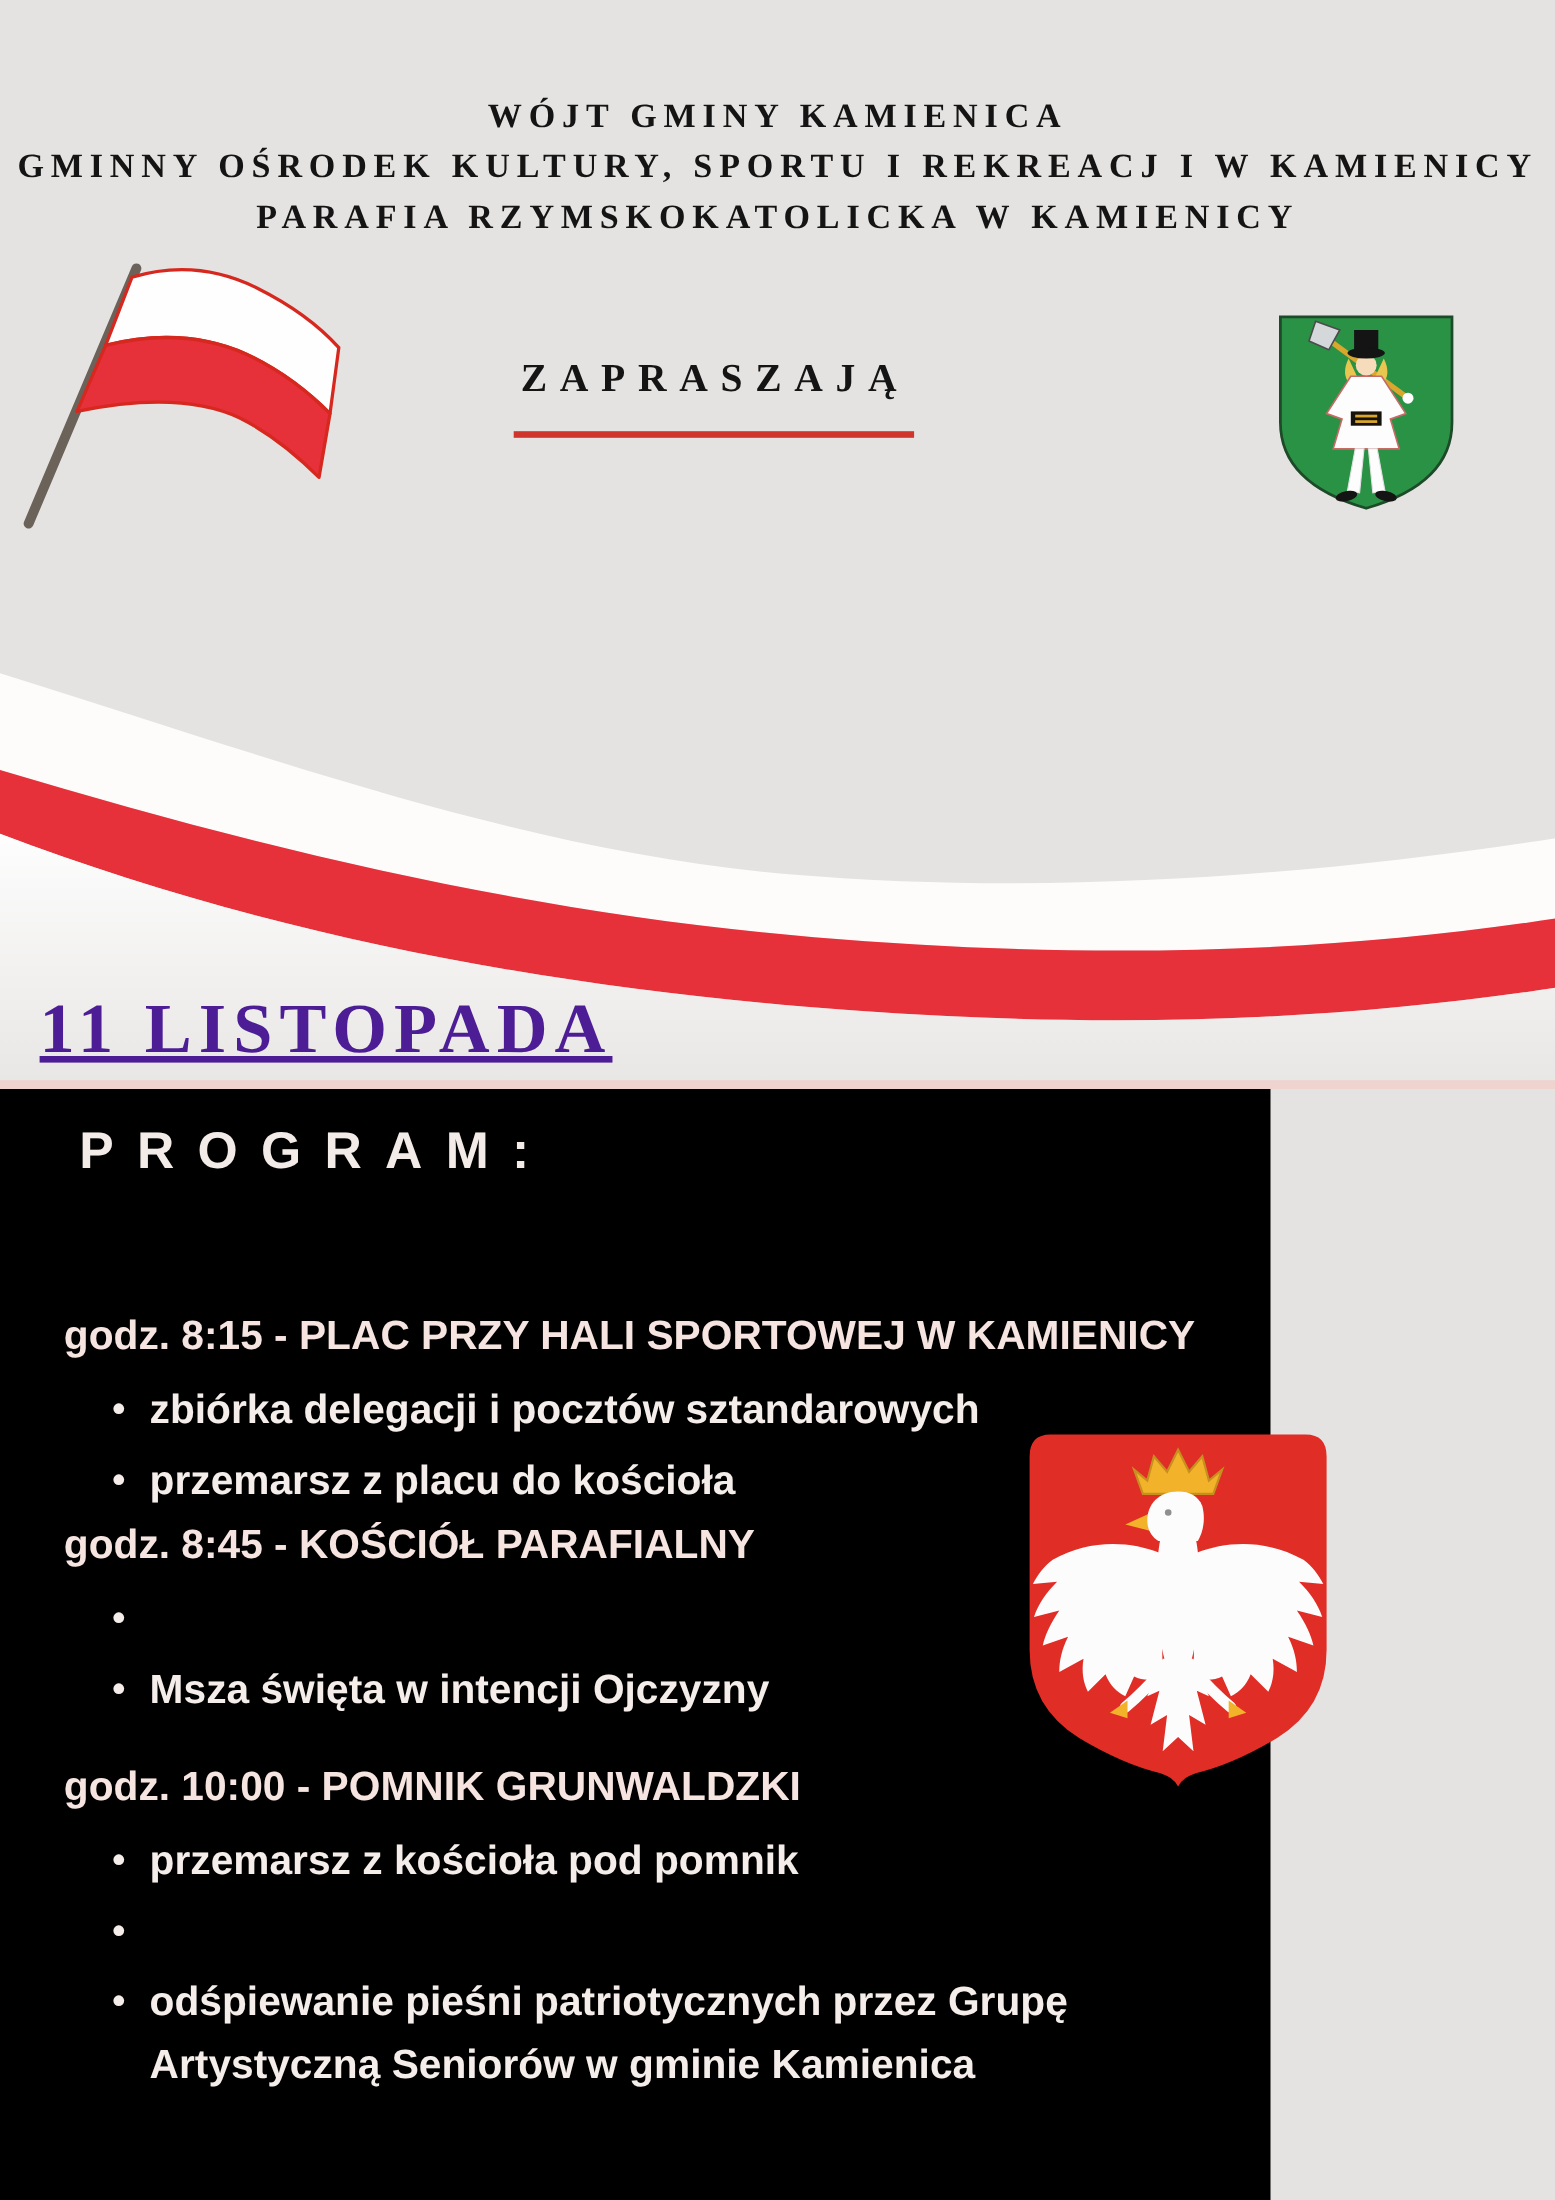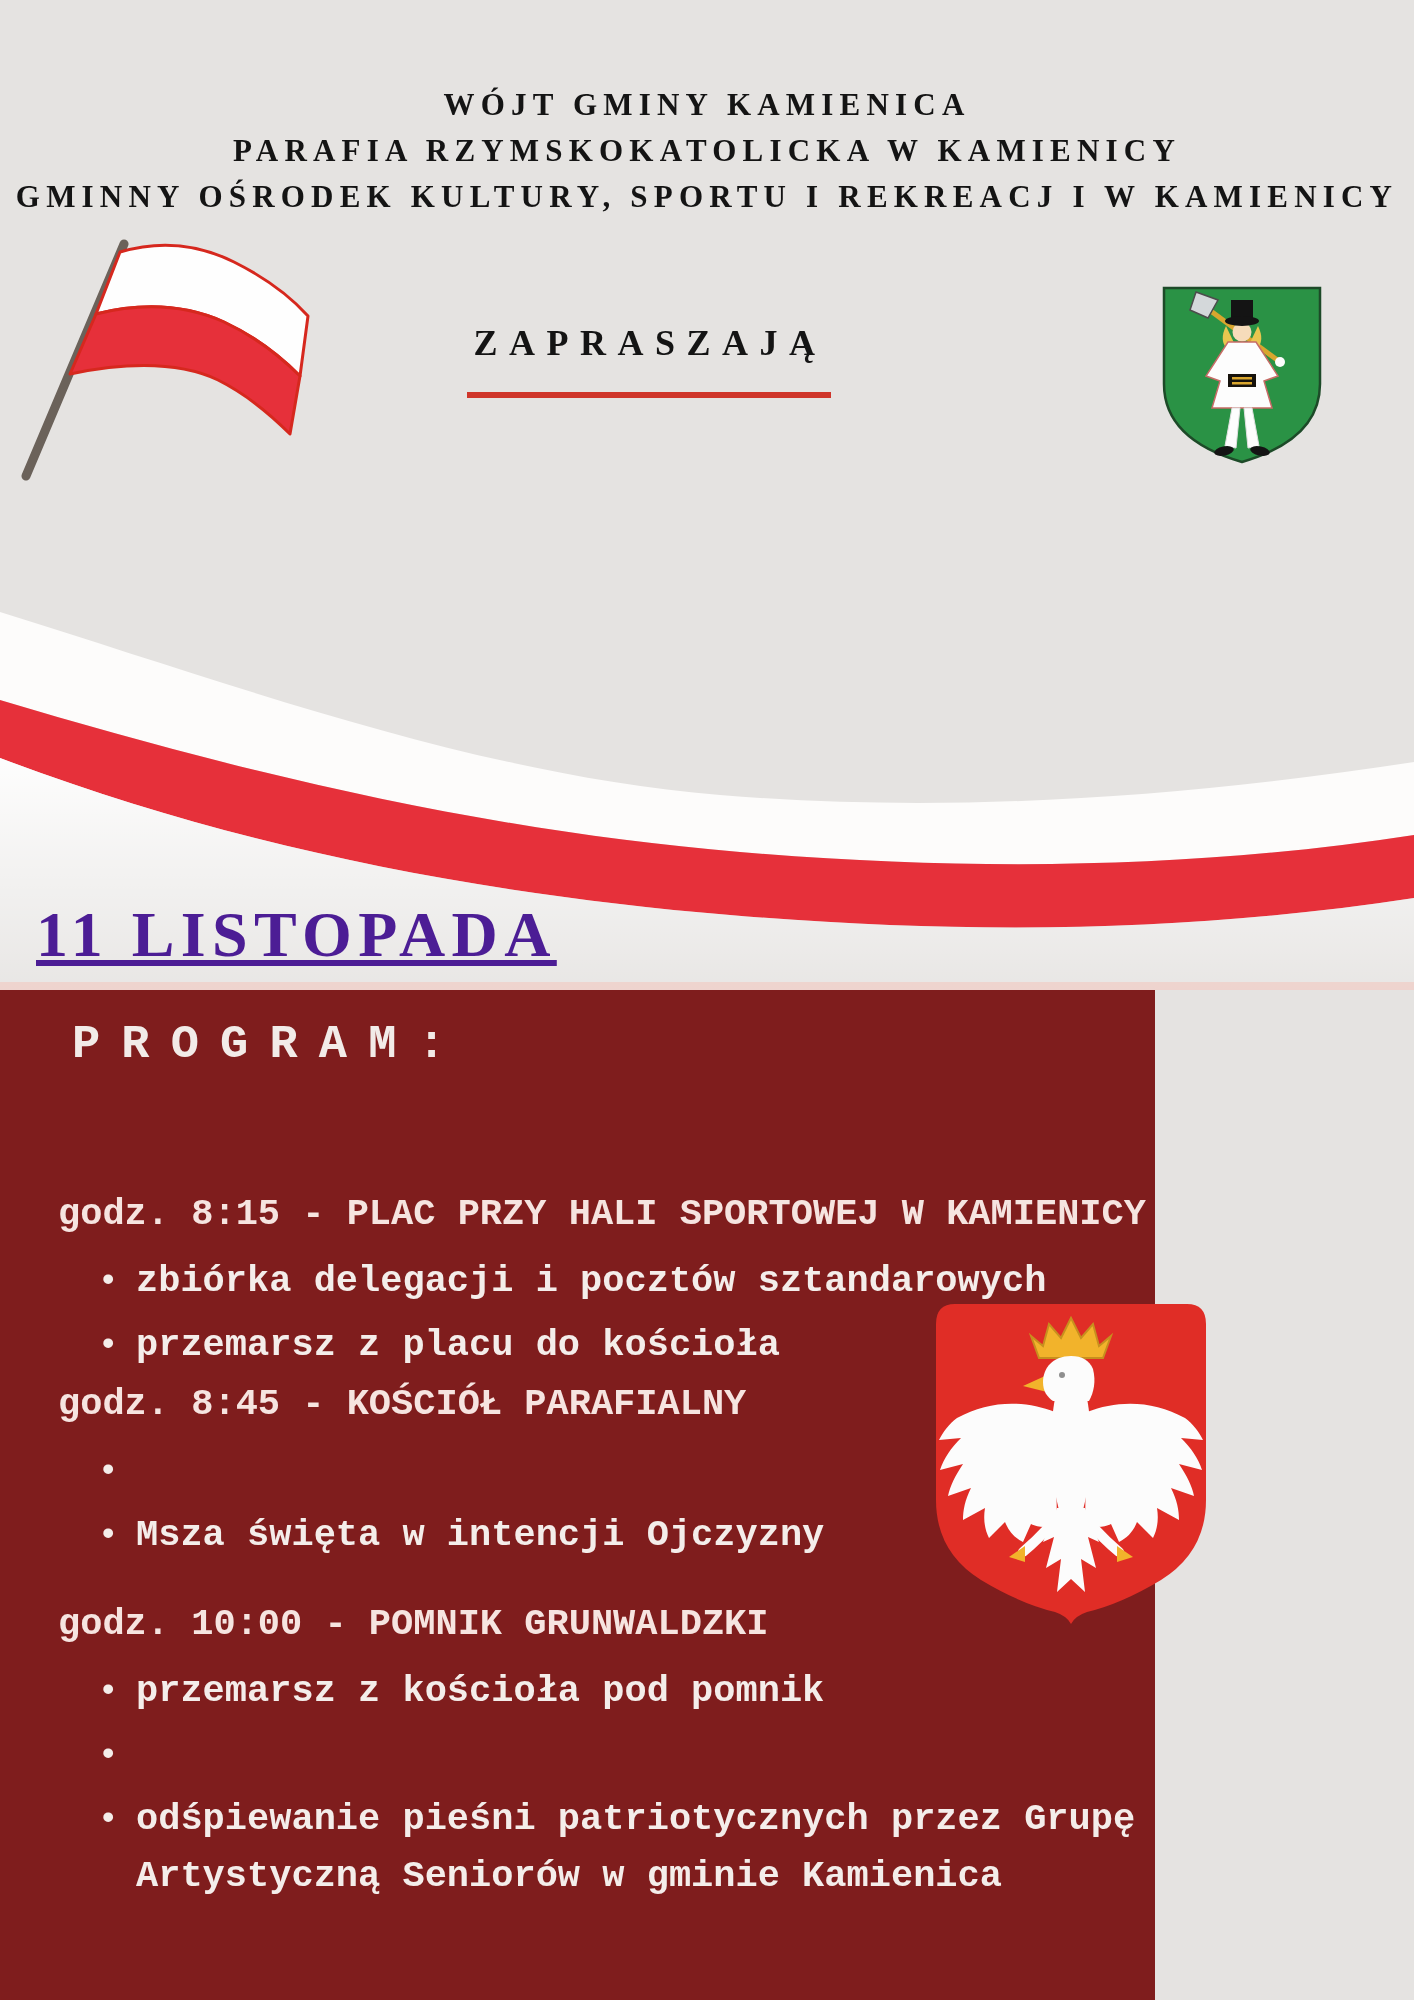--- a/index.html
+++ b/index.html
@@ -35,22 +35,22 @@
   
   .date-line{
     position:absolute;top:898px;left:36px;
     font-size:64px;font-weight:700;letter-spacing:0.1em;color:#4c1d95;text-decoration:underline;
   }
   
   .wave-svg{position:absolute;top:560px;left:0;}
   
   .red-section{
     position:absolute;top:990px;left:0;width:1155px;height:1010px;
-    background:#7f1d1d;
-    font-family:Liberation Mono, monospace;
+    background:#000000;
+    font-family:Liberation Sans, sans-serif;
   }
   .program-heading{
     position:absolute;top:28px;left:72px;
     font-size:47px;font-weight:700;letter-spacing:0.45em;color:#f2ebe8;
   }
   .program-section{position:absolute;left:58px;width:1180px;}
   .sec1{top:170px;margin-top:32px;}
   .sec2{top:392px;}
   .sec3{top:612px;}
   .section-header{
@@ -85,22 +85,22 @@
              L1414,835 C1200,868 980,872 740,852 C480,830 240,772 0,700 Z" fill="#fdfcfb"></path>
     <path d="M0,700 C240,772 480,830 740,852 C980,872 1200,868 1414,835
              L1414,898 C1190,932 970,935 730,915 C470,893 230,845 0,758 Z" fill="#e6303a"></path>
     <path d="M0,758 C230,845 470,893 730,915 C970,935 1190,932 1414,898
              L1414,990 L0,990 Z" fill="url(#glowGrad)"></path>
     <rect x="0" y="982" width="1414" height="8" fill="#f1c9c2" opacity="0.65"></rect>
   </svg>
 
   <div class="org-header">
     <div>WÓJT GMINY KAMIENICA</div>
+    <div>GMINNY OŚRODEK KULTURY, SPORTU I REKREACJ I W KAMIENICY</div>
     <div>PARAFIA RZYMSKOKATOLICKA W KAMIENICY</div>
-    <div>GMINNY OŚRODEK KULTURY, SPORTU I REKREACJ I W KAMIENICY</div>
   </div>
 
   <div class="invite">ZAPRASZAJĄ</div>
   <div class="invite-underline"></div>
 
   <svg class="flag-svg" width="320" height="260" viewBox="0 0 320 260">
     <path d="M124,16 L26,248" stroke="#6b625a" stroke-width="9" stroke-linecap="round"></path>
     <path d="M120,24 C160,12 198,16 234,34 C266,50 290,68 308,88
              L300,148 C278,126 254,108 224,94 C188,78 144,74 96,86 Z" fill="#fefefe" stroke="#d6281e" stroke-width="3" stroke-linejoin="round"></path>
     <path d="M96,86 C144,74 188,78 224,94 C254,108 278,126 300,148

